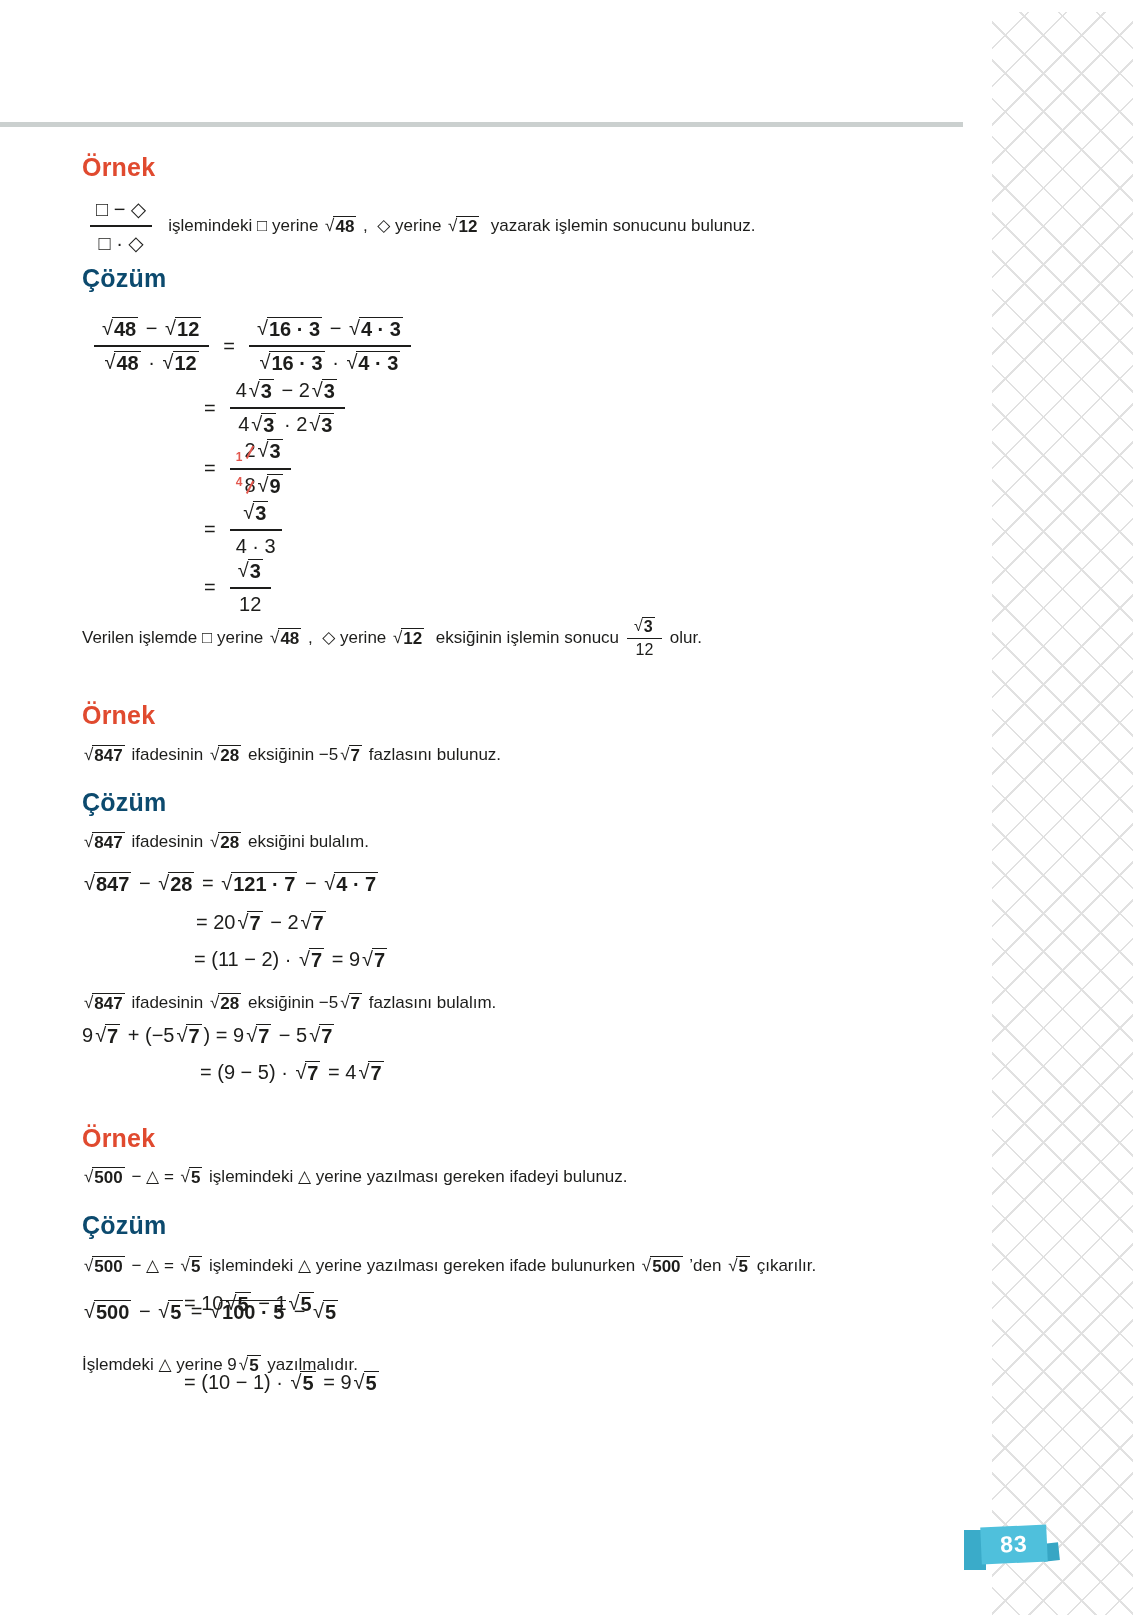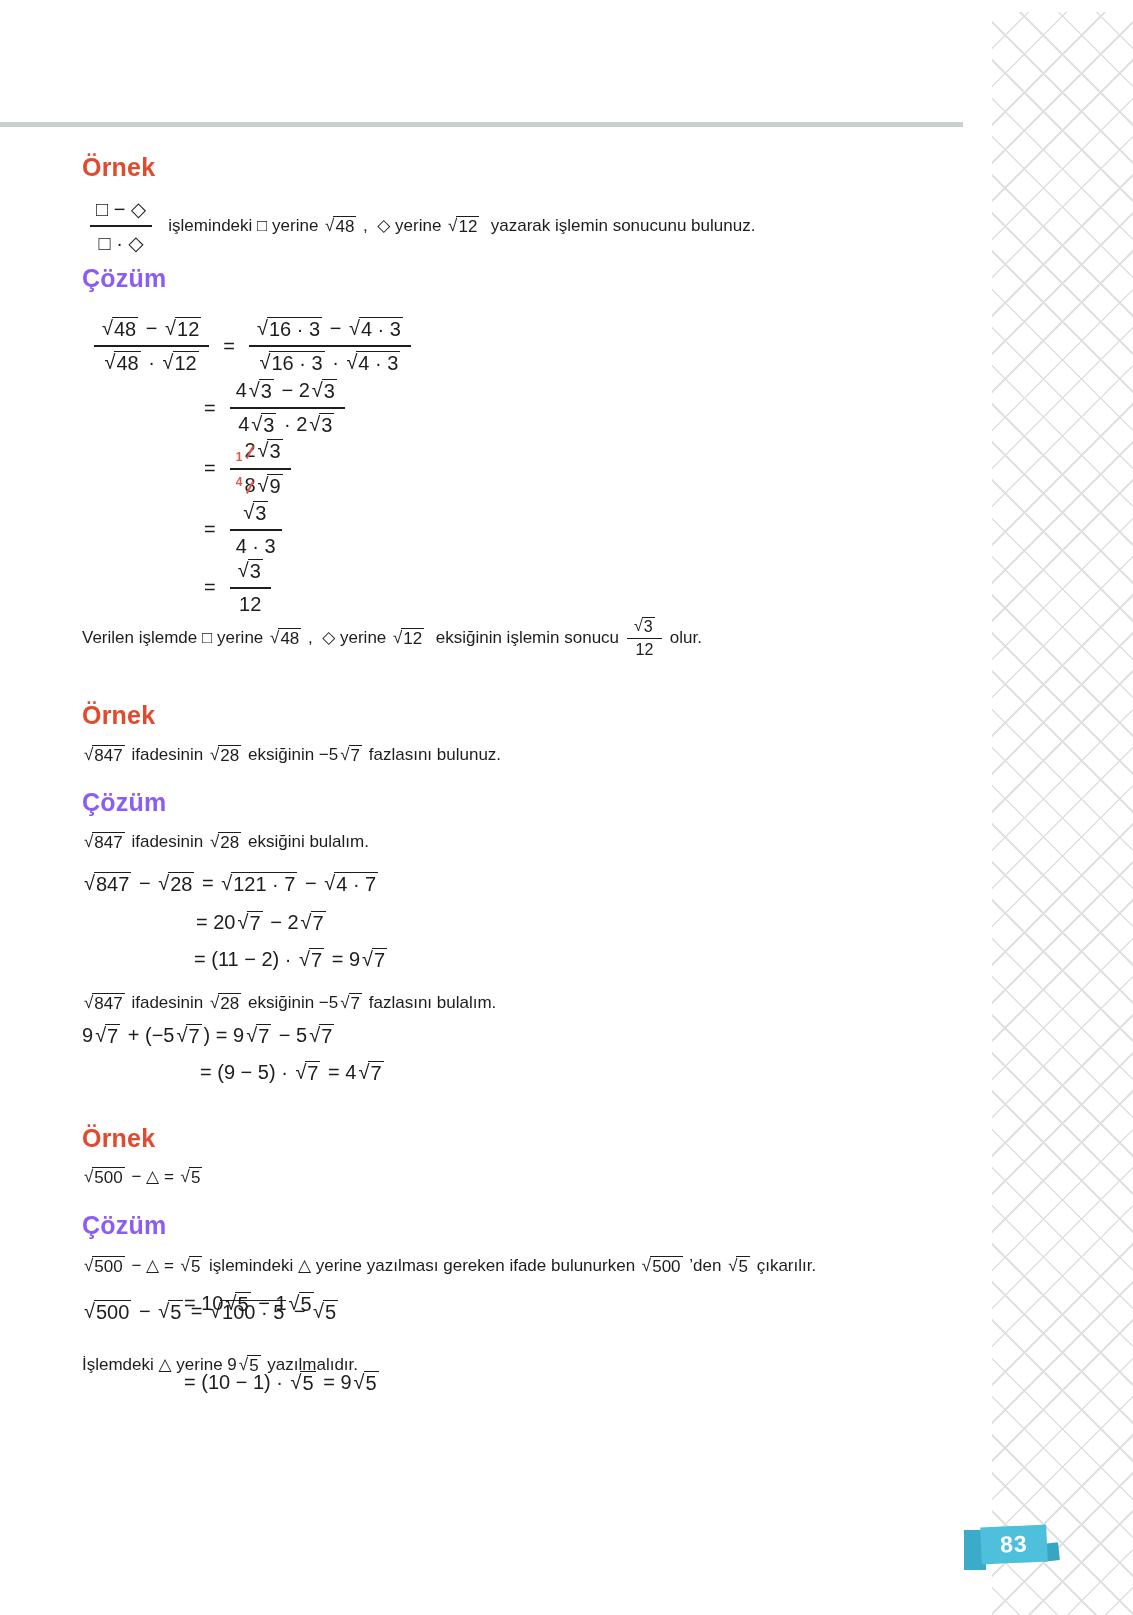--- a/index.html
+++ b/index.html
@@ -8,31 +8,31 @@
 
   
   .pattern{position:absolute;left:992px;top:0;width:141px;height:1615px;
     background-image:
       repeating-linear-gradient(45deg,#e1e1e1 0,#e1e1e1 1.8px,transparent 1.8px,transparent 27px),
       repeating-linear-gradient(-45deg,#e1e1e1 0,#e1e1e1 1.8px,transparent 1.8px,transparent 27px);}
 
   .rule{position:absolute;left:0;top:110px;width:963px;height:5px;background:#cbd0cf;}
   h2{margin:0;font-size:25px;font-weight:bold;letter-spacing:.2px;position:absolute;left:82px;}
   h2.ornek{color:#e04a2f;}
-  h2.cozum{color:#8b5cf6;}
+  h2.cozum{color:#0c4a6e;}
 
   .body{font-size:17px;}
   .math{font-size:20px;}
   .line{position:absolute;left:82px;white-space:nowrap;}
   .t{white-space:pre;text-align:right;}
 
   
   .sqr{display:inline-flex;margin:0 2px;white-space:pre;}
   .rs{margin-right:-1px;}
-  .rc{border-top:1.6px solid #1d1d1b;padding:0 2px;}
+  .rc{border-top:1.6px solid #1d1d1b;padding:0 2px;font-weight:bold;}
 
   
   .frac{display:inline-flex;flex-direction:column;text-align:center;vertical-align:middle;margin:0 6px;}
   .frac .num{border-bottom:2px solid #1d1d1b;padding:1px 6px 4px;}
   .frac .den{padding:4px 6px 1px;}
   .eqrow{position:absolute;display:flex;align-items:center;white-space:nowrap;}
   .eqs{margin:0 8px;}
 
   
   .vfrac{font-size:16px;margin:0 8px;}
@@ -137,21 +137,21 @@
   <h2 class="cozum" style="top:776px">Çözüm</h2>
   <div class="line body" style="top:820px"><span class="sqr"><span class="rs">√</span><span class="rc">847</span></span><span class="t"> ifadesinin </span><span class="sqr"><span class="rs">√</span><span class="rc">28</span></span><span class="t"> eksiğini bulalım.</span></div>
   <div class="line math" style="top:860px"><span class="sqr"><span class="rs">√</span><span class="rc">847</span></span><span class="t"> − </span><span class="sqr"><span class="rs">√</span><span class="rc">28</span></span><span class="t"> = </span><span class="sqr"><span class="rs">√</span><span class="rc">121 · 7</span></span><span class="t"> − </span><span class="sqr"><span class="rs">√</span><span class="rc">4 · 7</span></span></div>
   <div class="line math" style="left:196px;top:899px"><span class="t">= 20</span><span class="sqr"><span class="rs">√</span><span class="rc">7</span></span><span class="t"> − 2</span><span class="sqr"><span class="rs">√</span><span class="rc">7</span></span></div>
   <div class="line math" style="left:194px;top:936px"><span class="t">= (11 − 2) · </span><span class="sqr"><span class="rs">√</span><span class="rc">7</span></span><span class="t"> = 9</span><span class="sqr"><span class="rs">√</span><span class="rc">7</span></span></div>
   <div class="line body" style="top:981px"><span class="sqr"><span class="rs">√</span><span class="rc">847</span></span><span class="t"> ifadesinin </span><span class="sqr"><span class="rs">√</span><span class="rc">28</span></span><span class="t"> eksiğinin −5</span><span class="sqr"><span class="rs">√</span><span class="rc">7</span></span><span class="t"> fazlasını bulalım.</span></div>
   <div class="line math" style="top:1012px"><span class="t">9</span><span class="sqr"><span class="rs">√</span><span class="rc">7</span></span><span class="t"> + (−5</span><span class="sqr"><span class="rs">√</span><span class="rc">7</span></span><span class="t">) = 9</span><span class="sqr"><span class="rs">√</span><span class="rc">7</span></span><span class="t"> − 5</span><span class="sqr"><span class="rs">√</span><span class="rc">7</span></span></div>
   <div class="line math" style="left:200px;top:1049px"><span class="t">= (9 − 5) · </span><span class="sqr"><span class="rs">√</span><span class="rc">7</span></span><span class="t"> = 4</span><span class="sqr"><span class="rs">√</span><span class="rc">7</span></span></div>
 
   <h2 class="ornek" style="top:1112px">Örnek</h2>
-  <div class="line body" style="top:1154px"><span class="sqr"><span class="rs">√</span><span class="rc">500</span></span><span class="t"> − △ = </span><span class="sqr"><span class="rs">√</span><span class="rc">5</span></span></div>
+  <div class="line body" style="top:1154px"><span class="sqr"><span class="rs">√</span><span class="rc">500</span></span><span class="t"> − △ = </span><span class="sqr"><span class="rs">√</span><span class="rc">5</span></span><span class="t"> işlemindeki △ yerine yazılması gereken ifadeyi bulunuz.</span></div>
 
   <h2 class="cozum" style="top:1199px">Çözüm</h2>
   <div class="line body" style="top:1243px"><span class="sqr"><span class="rs">√</span><span class="rc">500</span></span><span class="t"> − △ = </span><span class="sqr"><span class="rs">√</span><span class="rc">5</span></span><span class="t"> işlemindeki △ yerine yazılması gereken ifade bulunurken </span><span class="sqr"><span class="rs">√</span><span class="rc">500</span></span><span class="t"> ’den </span><span class="sqr"><span class="rs">√</span><span class="rc">5</span></span><span class="t"> çıkarılır.</span></div>
   <div class="line math" style="top:1288px"><span class="sqr"><span class="rs">√</span><span class="rc">500</span></span><span class="t"> − </span><span class="sqr"><span class="rs">√</span><span class="rc">5</span></span><span class="t"> = </span><span class="sqr"><span class="rs">√</span><span class="rc">100 · 5</span></span><span class="t"> − </span><span class="sqr"><span class="rs">√</span><span class="rc">5</span></span></div>
   <div class="line math" style="left:184px;top:1280px"><span class="t">= 10</span><span class="sqr"><span class="rs">√</span><span class="rc">5</span></span><span class="t"> − 1</span><span class="sqr"><span class="rs">√</span><span class="rc">5</span></span></div>
   <div class="line math" style="left:184px;top:1359px"><span class="t">= (10 − 1) · </span><span class="sqr"><span class="rs">√</span><span class="rc">5</span></span><span class="t"> = 9</span><span class="sqr"><span class="rs">√</span><span class="rc">5</span></span></div>
   <div class="line body" style="top:1342px"><span class="t">İşlemdeki △ yerine 9</span><span class="sqr"><span class="rs">√</span><span class="rc">5</span></span><span class="t"> yazılmalıdır.</span></div>
 
   <div class="badge">
     <div class="badge-left"></div>

